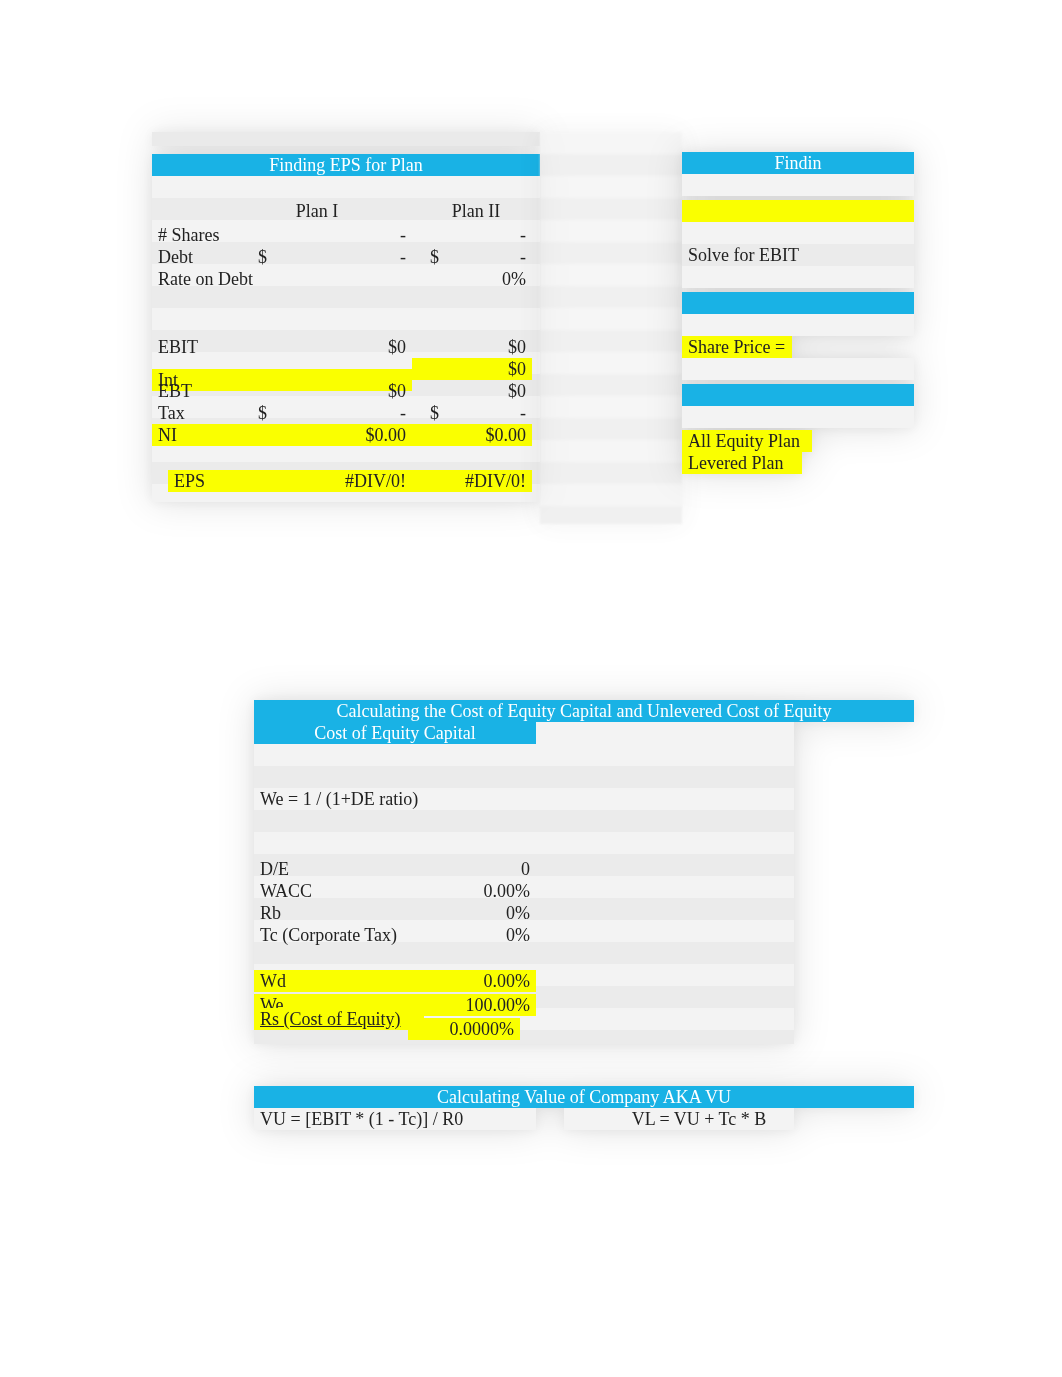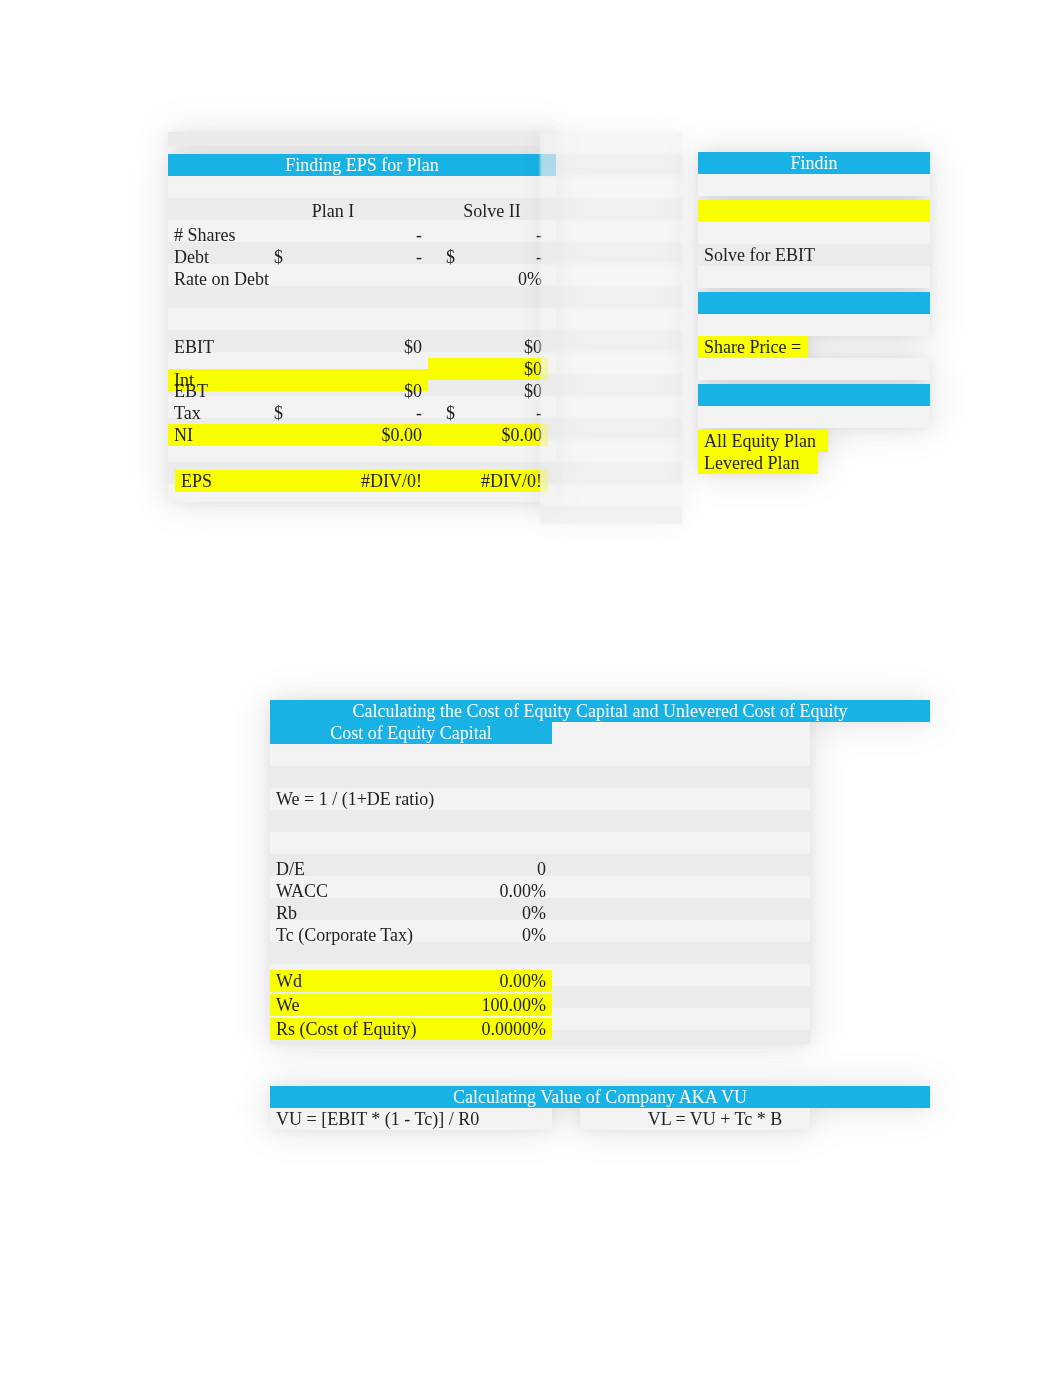--- a/index.html
+++ b/index.html
@@ -10,21 +10,20 @@
       color: #222;
       width: 1062px;
       height: 1377px;
       position: relative;
     }
     .glow-wrap {
       position: absolute;
       filter:
         drop-shadow(0 0 18px rgba(0,0,0,0.12))
         drop-shadow(0 0 6px rgba(0,0,0,0.06));
-      margin-left: 16px;
     }
     .cell {
       position: absolute;
       display: flex;
       align-items: center;
       padding: 0 6px;
       height: 22px;
       line-height: 22px;
       white-space: nowrap;
     }
@@ -57,21 +56,21 @@
 <body>
 
 <div class="glow-wrap" style="left:152px; top:132px; width:388px; height:370px;">
   <div class="top-strip" style="left:0; top:0; width:388px;"></div>
 
   <div class="cell hdr-blue" style="left:0; top:22px; width:388px; height:22px;">Finding EPS for Plan</div>
 
   <div class="gridbg" style="left:0; top:44px; width:388px; height:326px;"></div>
 
   <div class="cell center" style="left:100px; top:68px; width:130px;">Plan I</div>
-  <div class="cell center" style="left:260px; top:68px; width:128px;">Solve II</div>
+  <div class="cell center" style="left:260px; top:68px; width:128px;">Plan II</div>
 
   <div class="cell left" style="left:0; top:92px; width:100px;"># Shares</div>
   <div class="cell right" style="left:100px; top:92px; width:160px;">-</div>
   <div class="cell right" style="left:260px; top:92px; width:120px;">-</div>
 
   <div class="cell left" style="left:0; top:114px; width:100px;">Debt</div>
   <div class="cell left" style="left:100px; top:114px; width:20px;">$</div>
   <div class="cell right" style="left:120px; top:114px; width:140px;">-</div>
   <div class="cell left" style="left:272px; top:114px; width:20px;">$</div>
   <div class="cell right" style="left:292px; top:114px; width:88px;">-</div>
@@ -93,21 +92,21 @@
   <div class="cell left" style="left:0; top:270px; width:100px;">Tax</div>
   <div class="cell left" style="left:100px; top:270px; width:20px;">$</div>
   <div class="cell right" style="left:120px; top:270px; width:140px;">-</div>
   <div class="cell left" style="left:272px; top:270px; width:20px;">$</div>
   <div class="cell right" style="left:292px; top:270px; width:88px;">-</div>
 
   <div class="cell left hl-yellow" style="left:0; top:292px; width:100px;">NI</div>
   <div class="cell right hl-yellow" style="left:100px; top:292px; width:160px;">$0.00</div>
   <div class="cell right hl-yellow" style="left:260px; top:292px; width:120px;">$0.00</div>
 
-  <div class="cell left hl-yellow" style="left:7px; top:338px; width:100px;text-align:center;">EPS</div>
+  <div class="cell left hl-yellow" style="left:16px; top:338px; width:100px;text-align:center;">EPS</div>
   <div class="cell right hl-yellow" style="left:100px; top:338px; width:160px;">#DIV/0!</div>
   <div class="cell right hl-yellow" style="left:260px; top:338px; width:120px;">#DIV/0!</div>
 </div>
 
 <div class="gridbg" style="left:540px; top:132px; width:142px; height:392px; opacity:0.7; filter:blur(1px) drop-shadow(0 0 14px rgba(0,0,0,0.08));"></div>
 
 <div class="glow-wrap" style="left:682px; top:152px; width:232px; height:340px;">
   <div class="cell hdr-blue" style="left:0; top:0; width:232px;">Findin</div>
 
   <div class="gridbg" style="left:0; top:22px; width:232px; height:22px;"></div>
@@ -151,22 +150,22 @@
 
   <div class="cell left" style="left:0; top:224px; width:170px;">Tc (Corporate Tax)</div>
   <div class="cell right" style="left:170px; top:224px; width:112px;">0%</div>
 
   <div class="cell left hl-yellow" style="left:0; top:270px; width:170px;">Wd</div>
   <div class="cell right hl-yellow" style="left:170px; top:270px; width:112px;">0.00%</div>
 
   <div class="cell left hl-yellow" style="left:0; top:294px; width:170px;">We</div>
   <div class="cell right hl-yellow" style="left:170px; top:294px; width:112px;text-align:center;">100.00%</div>
 
-  <div class="cell left hl-yellow" style="left:0; top:318px; width:170px;">Rs (Cost of Equity)</div>
-  <div class="cell right hl-yellow" style="left:170px; top:318px; width:112px;">0.0000%</div>
+  <div class="cell left hl-yellow" style="left:0; top:308px; width:170px;text-decoration:underline;">Rs (Cost of Equity)</div>
+  <div class="cell right hl-yellow" style="left:154px; top:318px; width:112px;">0.0000%</div>
 </div>
 
 <div class="glow-wrap" style="left:254px; top:1086px; width:660px; height:60px;">
   <div class="cell hdr-blue" style="left:0; top:0; width:660px;">Calculating Value of Company  AKA VU</div>
 
   <div class="gridbg" style="left:0; top:22px; width:282px; height:22px;"></div>
   <div class="cell left" style="left:0; top:22px; width:282px;">VU = [EBIT * (1 - Tc)] / R0</div>
 
   <div class="gridbg" style="left:310px; top:22px; width:230px; height:22px;"></div>
   <div class="cell center" style="left:330px; top:22px; width:230px;">VL = VU + Tc * B</div>

